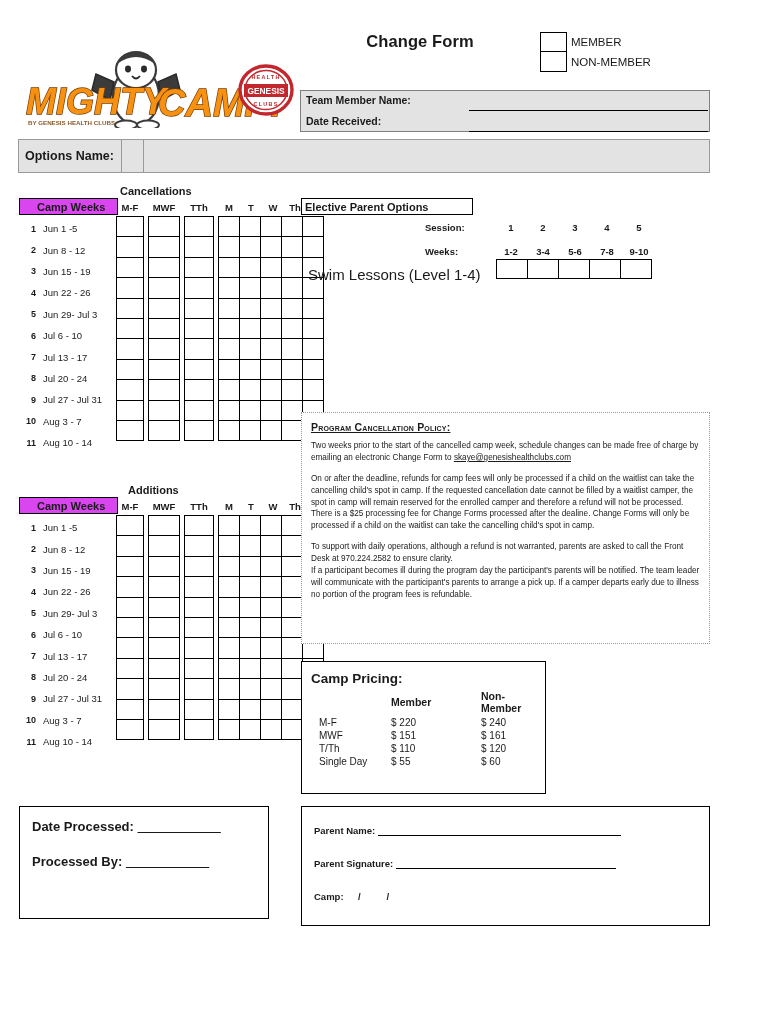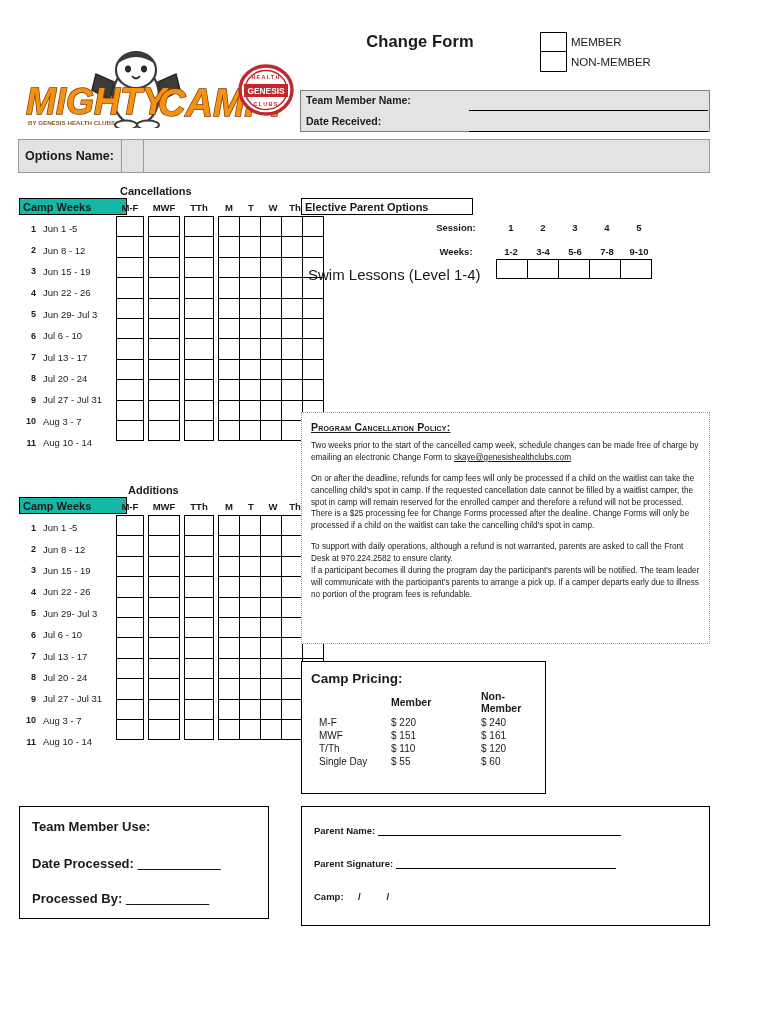--- a/index.html
+++ b/index.html
@@ -44,23 +44,23 @@
     border:1px solid #9a9a9a; background:#e3e3e3; display:flex;
   }
   .camper-label { width:103px; border-right:1px solid #9a9a9a; display:flex; align-items:center; padding-left:6px; font-size:12.5px; font-weight:bold; }
   .camper-gap { width:22px; border-right:1px solid #9a9a9a; }
   .camper-field { flex:1; }
 
   
   .sect-title { position:absolute; font-size:11px; font-weight:bold; }
 
   .cw-head {
-    position:absolute; width:108px; height:17px;
-    border:1.8px solid #000; background:#14b8a6;
-    font-size:11px; font-weight:bold; display:flex; align-items:center; padding-left:3px;
+    position:absolute; width:99px; height:17px;
+    border:1.8px solid #000; background:#d946ef;
+    font-size:11px; font-weight:bold; display:flex; align-items:center; padding-left:17px;
   }
   .weeks-list { position:absolute; width:100px; }
   .wk { height:21.4px; display:flex; align-items:center; font-size:9.5px; }
   .wk-num { width:24px; text-align:right; font-weight:bold; font-size:9px; padding-right:7px; }
   .wk-lbl { white-space:nowrap; }
 
   .colhead { position:absolute; height:17px; display:flex; }
   .ch { font-size:9.5px; font-weight:bold; text-align:center; line-height:17px; }
 
   .grid { position:absolute; display:flex; }
@@ -70,21 +70,21 @@
   .gcell.first { margin-top:0; }
   .gcol.inner { margin-left:-1px; }
 
   
   .elective-head {
     position:absolute; left:301px; top:198px; width:172px; height:17px;
     border:1.8px solid #000; background:#fff;
     font-size:11px; font-weight:bold; display:flex; align-items:center; padding-left:3px;
   }
   .sess-row { position:absolute; font-size:9.5px; font-weight:bold; }
-  .sess-lbl { position:absolute; font-size:9.5px; font-weight:bold; text-align:center; }
+  .sess-lbl { position:absolute; font-size:9.5px; font-weight:bold; text-align:left; }
   .sess-cells { position:absolute; display:flex; }
   .sess-cells .sc { border:1px solid #000; margin-left:-1px; background:#fff; }
   .sess-cells .sc.first { margin-left:0; }
   .swim-lbl { position:absolute; font-size:15px; white-space:nowrap; }
 
   
   .policy {
     position:absolute; left:301px; top:412px; width:409px; height:232px;
     border:1px dotted #999; background:#fff; padding:8px 9px 0 9px;
   }
@@ -593,21 +593,20 @@
           <tr>
             <td class="c-lbl">Single Day</td>
             <td class="c-m">$ 55</td>
             <td>$ 60</td>
           </tr>
         </tbody>
     </table>
   </div>
 
   <div class="tmu">
-    <div class="l1">Team Member Use:</div>
     <div class="l2">
       <span>Date Processed:</span>
       <span class="ul-sm">&nbsp;&nbsp;_________</span>
     </div>
     <div class="l3">
       <span>Processed By:</span>
       <span class="ul-sm">&nbsp;&nbsp;_________</span>
     </div>
   </div>
 

